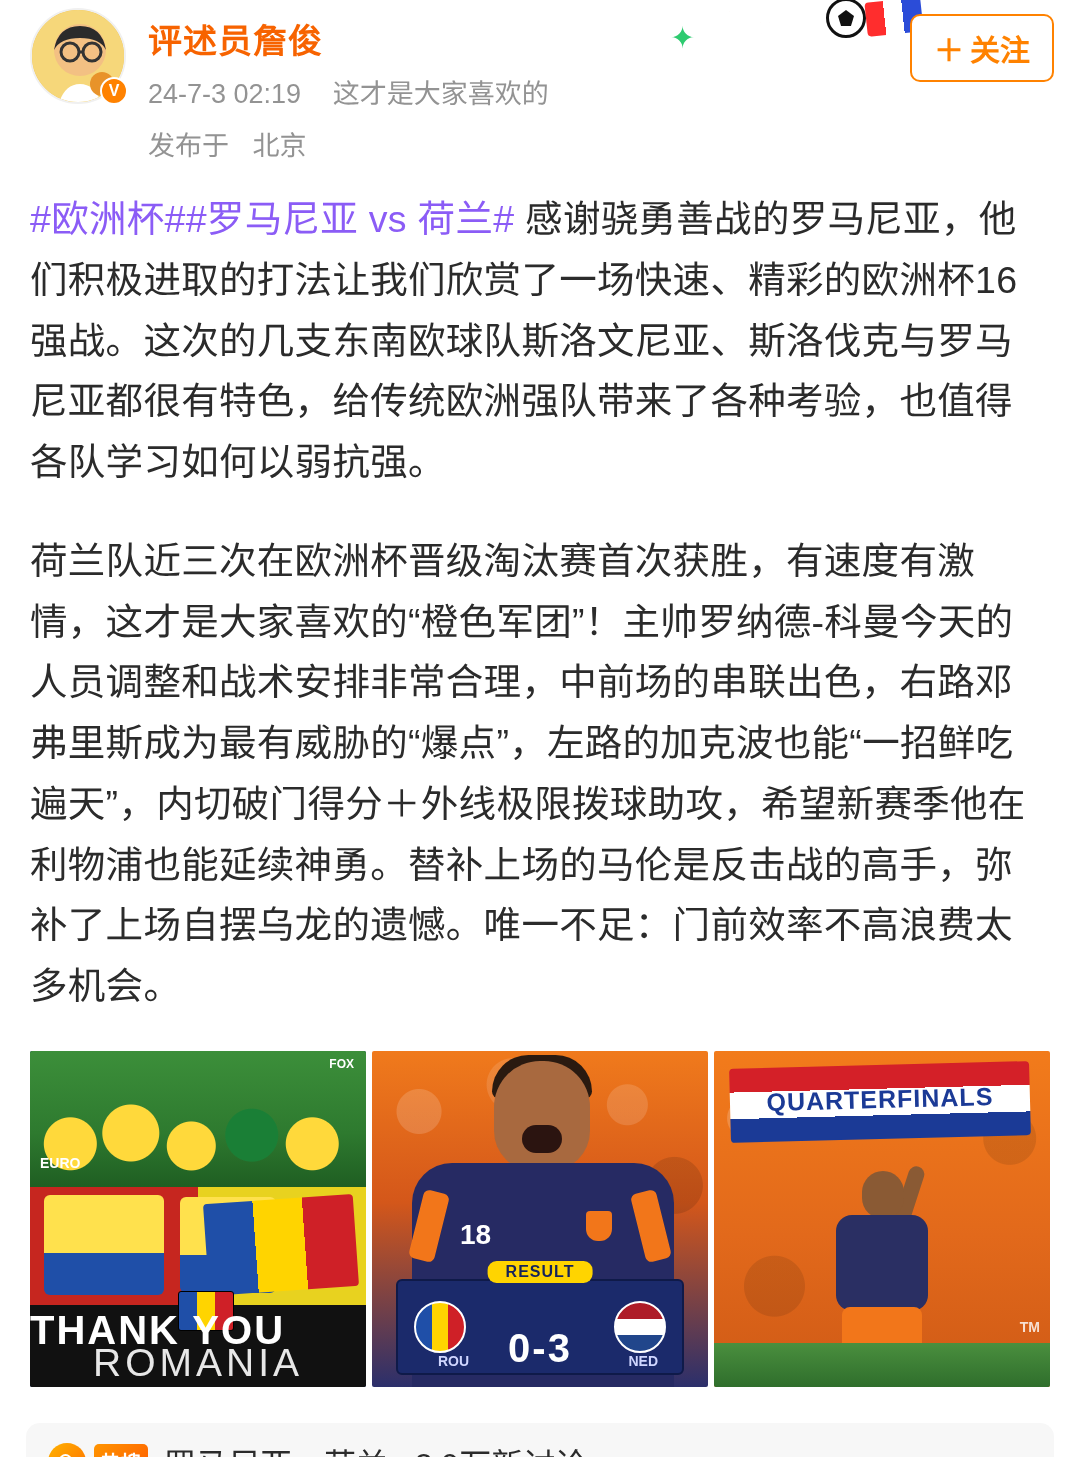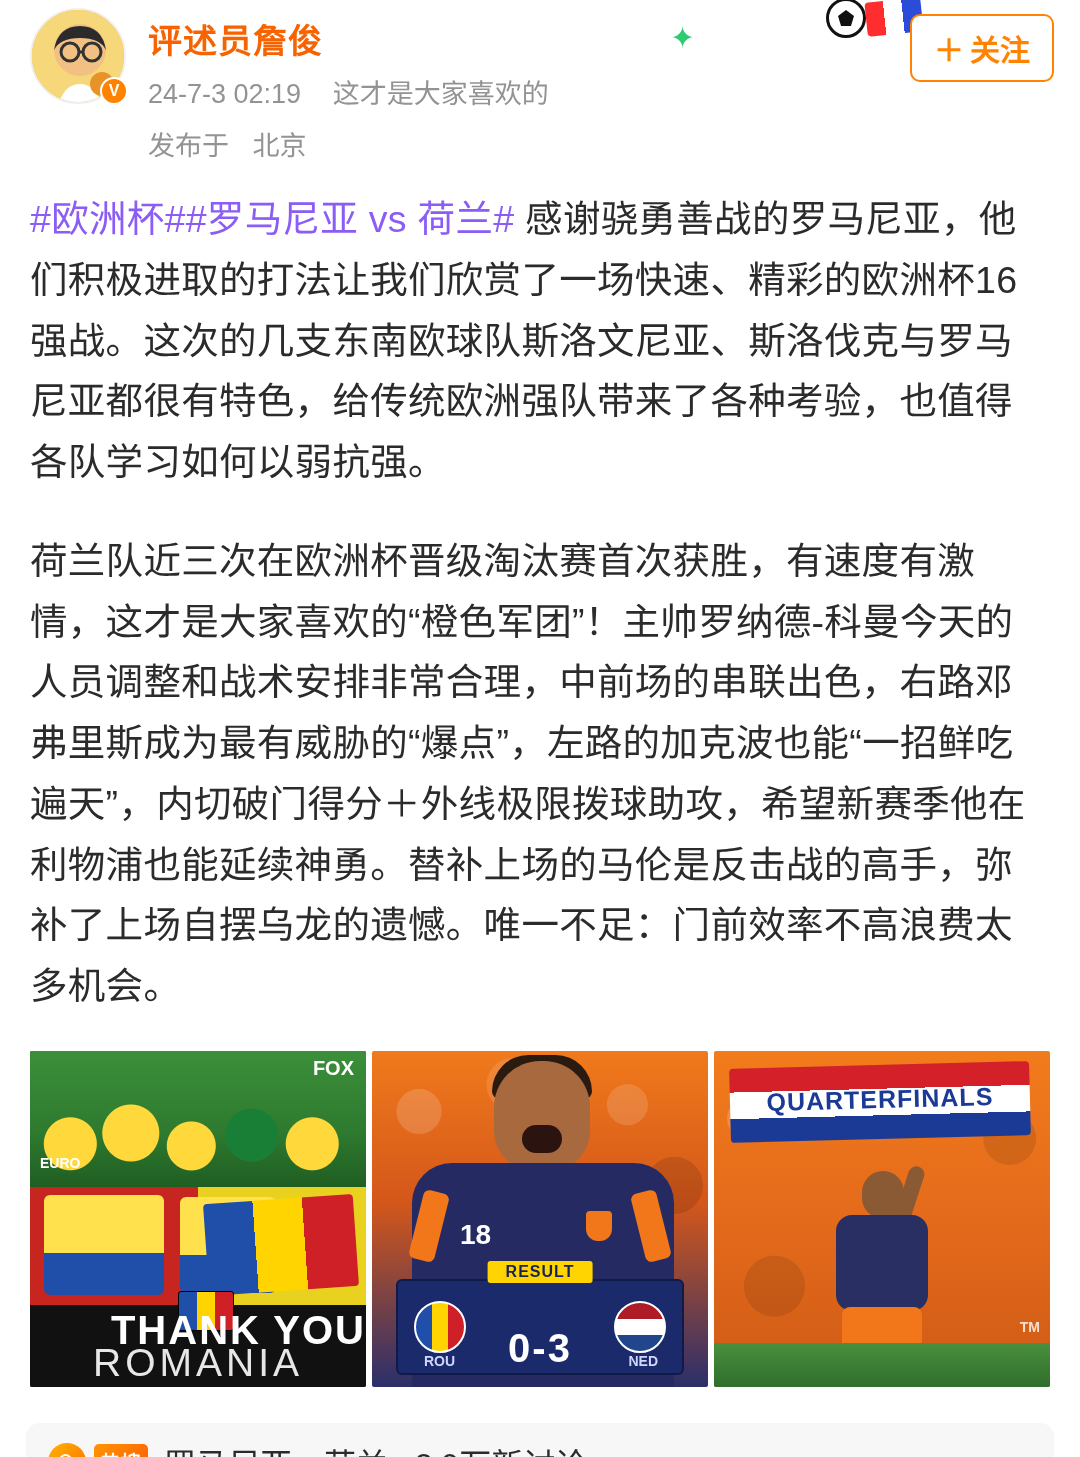--- a/index.html
+++ b/index.html
@@ -153,34 +153,34 @@
     position:absolute; right:10px; top:12px; width:150px; height:92px;
     background: linear-gradient(90deg,#1f4fa8 0 33%,#ffd400 33% 66%,#cf2027 66% 100%);
     transform: rotate(-4deg); border-radius:4px;
   }
   .ph1 .bottom {
     position:absolute; left:0; bottom:0; width:100%; height:82px;
     background:#111;
   }
   .ph1 .thank {
     position:absolute; left:0; bottom:34px; width:100%;
-    text-align:right; color:#fff; font-size:40px; font-weight:bold;
+    text-align:left; color:#fff; font-size:40px; font-weight:bold;
     letter-spacing:2px;
   }
   .ph1 .sub {
     position:absolute; left:0; bottom:2px; width:100%;
     text-align:center; color:#fff; font-size:39px; font-weight:normal;
     letter-spacing:4px; opacity:.9;
   }
   .ph1 .roflag{
     position:absolute; left:148px; bottom:56px; width:56px; height:40px;
     background: linear-gradient(90deg,#1f4fa8 0 33%,#ffd400 33% 66%,#cf2027 66% 100%);
     border-radius:3px; border:1px solid #000;
   }
-  .ph1 .fox{ position:absolute; right:12px; top:6px; color:#fff; font-size:20px; font-weight:bold;}
+  .ph1 .fox{ position:absolute; right:12px; top:6px; color:#fff; font-size:12px; font-weight:bold;}
   .ph1 .euro{ position:absolute; left:10px; top:104px; color:#fff; font-size:14px; font-weight:bold;}
 
   
   .ph2 { background: linear-gradient(180deg,#f07a1c 0%, #d4571a 45%, #2b2f6b 100%); }
   .ph2 .bgcrowd{
     position:absolute; inset:0;
     background:
       radial-gradient(circle at 14% 18%, rgba(255,255,255,.16) 0 22px, transparent 23px),
       radial-gradient(circle at 42% 10%, rgba(255,255,255,.12) 0 26px, transparent 27px),
       radial-gradient(circle at 76% 16%, rgba(255,255,255,.14) 0 20px, transparent 21px),
@@ -217,38 +217,38 @@
     position:absolute; right:96px; top:160px; width:26px; height:30px;
     background:#f2761a; border-radius:4px 4px 12px 12px;
   }
   .ph2 .panel{
     position:absolute; left:24px; bottom:12px; width:288px; height:96px;
     background:#1b2a6b; border-radius:6px; border:2px solid #0f1a49;
   }
   .ph2 .panel .rtag{
     position:absolute; left:50%; transform:translateX(-50%); top:-20px;
     background:#ffd400; color:#15235c; font-size:16px; font-weight:bold;
-    padding:2px 18px; border-radius:3px; letter-spacing:1px;
+    padding:2px 18px; border-radius:9px; letter-spacing:1px;
   }
   .ph2 .panel .score{
     position:absolute; left:0; top:24px; width:100%; text-align:center;
     color:#fff; font-size:40px; font-weight:bold; letter-spacing:2px;margin-top:21px;
   }
   .ph2 .fl{
     position:absolute; left:16px; top:20px; width:52px; height:52px; border-radius:50%;
     background: linear-gradient(90deg,#1f4fa8 0 33%,#ffd400 33% 66%,#cf2027 66% 100%);
     border:2px solid #fff;
   }
   .ph2 .fr{
     position:absolute; right:16px; top:20px; width:52px; height:52px; border-radius:50%;
     background: linear-gradient(180deg,#ae1c28 0 33%,#fff 33% 66%,#21468b 66% 100%);
     border:2px solid #fff;
   }
   .ph2 .lbl{
-    position:absolute; color:#cfd6ff; font-size:14px; font-weight:bold;
+    position:absolute; color:#cfd6ff; font-size:14px; font-weight:bold;margin-left:14px;
   }
   .ph2 .lblL{ left:26px; bottom:4px; }
   .ph2 .lblR{ right:24px; bottom:4px; }
 
   
   .ph3 { background: linear-gradient(180deg,#f27b1b 0%, #e2691b 55%, #cf5a16 100%); }
   .ph3 .fans{
     position:absolute; inset:0;
     background:
       radial-gradient(circle at 10% 20%, rgba(255,255,255,.18) 0 20px, transparent 21px),

